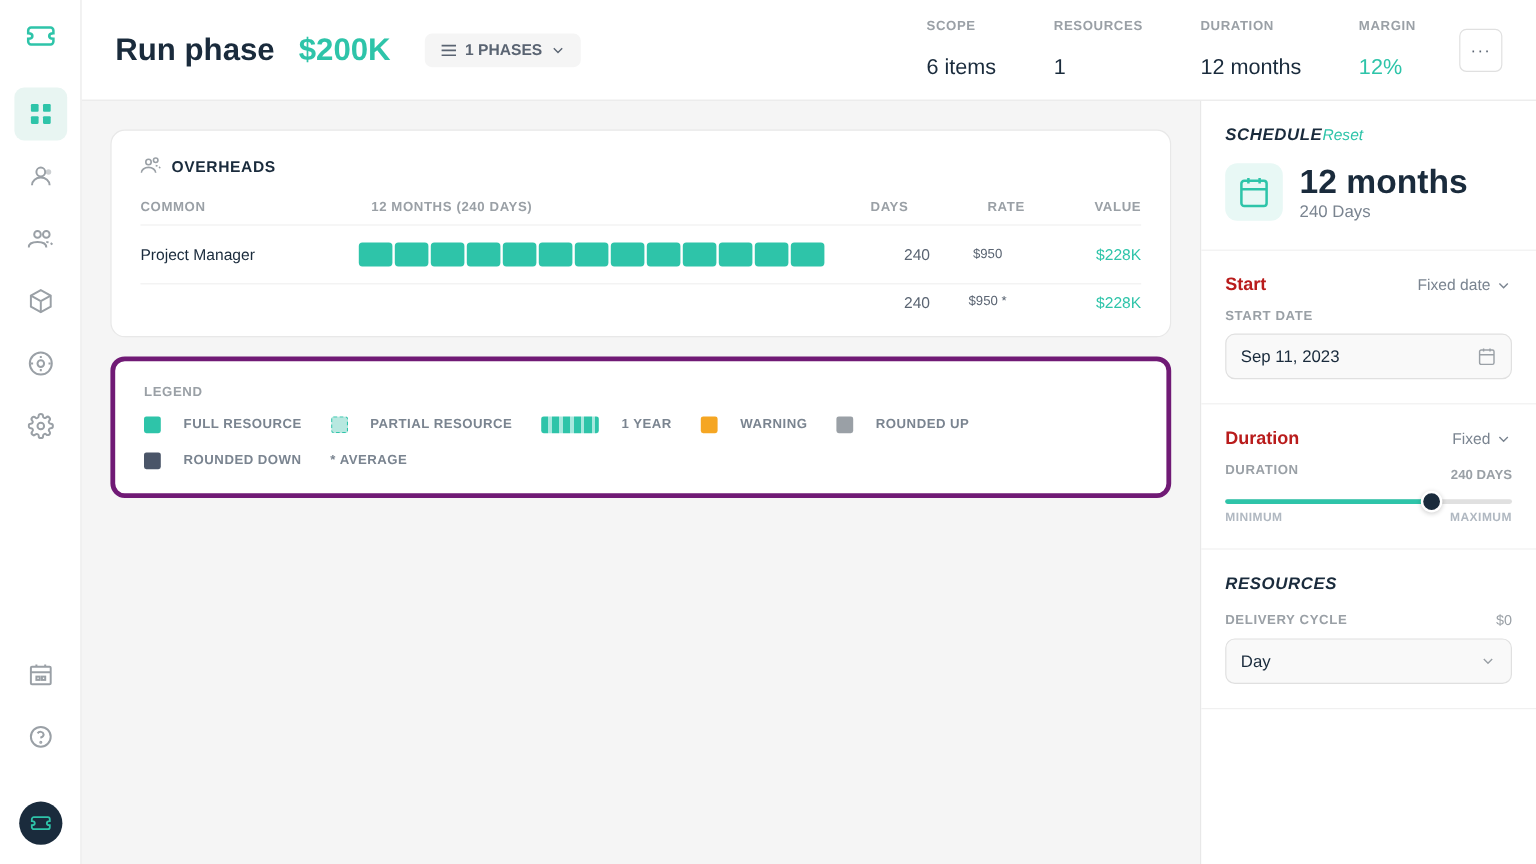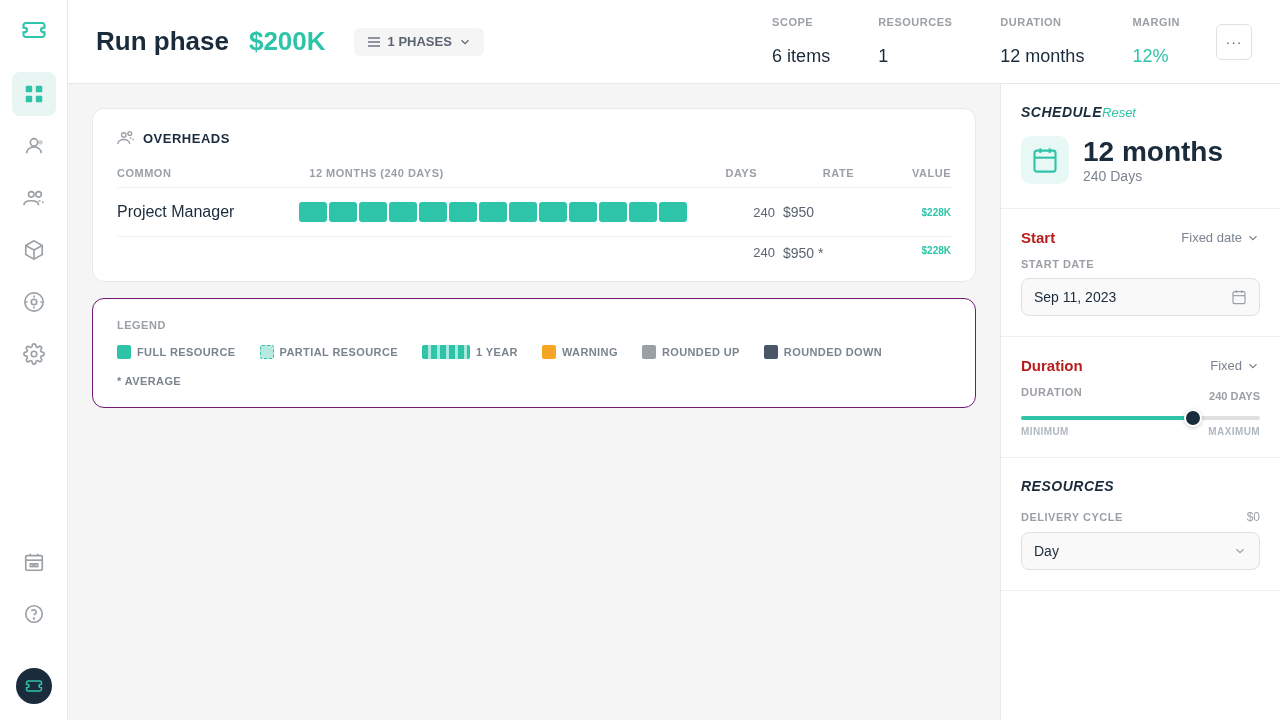--- a/index.html
+++ b/index.html
@@ -175,72 +175,72 @@
       letter-spacing: 0.5px;
     }
     .table-row-data {
       display: grid;
       grid-template-columns: 1fr 2fr 80px 80px 80px;
       gap: 8px;
       align-items: center;
       padding: 6px 0;
     }
     .row-name {
-      font-size: 16px;
+      font-size: 13px;
       color: #1a2b3c;
     }
     .row-days {
       font-size: 13px;
       color: #5a6472;
       text-align: right;
     }
     .row-rate {
-      font-size: 14px;
+      font-size: 11px;
       color: #5a6472;
-      text-align: left;
+      text-align: center;
     }
     .row-value {
-      font-size: 10px;
+      font-size: 13px;
       color: #2ec4a9;
-      font-weight: 700;
+      font-weight: 400;
       text-align: right;
     }
     .table-footer {
       display: grid;
       grid-template-columns: 1fr 2fr 80px 80px 80px;
       gap: 8px;
       padding: 8px 0 0;
       border-top: 1px solid #f0f0f0;
       margin-top: 8px;
     }
 
     
     .legend-card {
       background: #ffffff;
       border-radius: 12px;
       padding: 20px 24px;
-      border: 1px solid #701a75;
+      border: 4px solid #701a75;
     }
     .legend-title {
       font-size: 11px;
       font-weight: 700;
       color: #9aa0a6;
       text-transform: uppercase;
       letter-spacing: 0.5px;
       margin-bottom: 14px;
     }
     .legend-items {
       display: flex;
       flex-wrap: wrap;
       gap: 16px 24px;
     }
     .legend-item {
       display: flex;
       align-items: center;
-      gap: 6px;
+      gap: 19px;
       font-size: 11px;
       color: #7a8490;
       font-weight: 600;
       text-transform: uppercase;
       letter-spacing: 0.4px;
     }
     .legend-swatch {
       width: 14px;
       height: 14px;
       border-radius: 2px;

